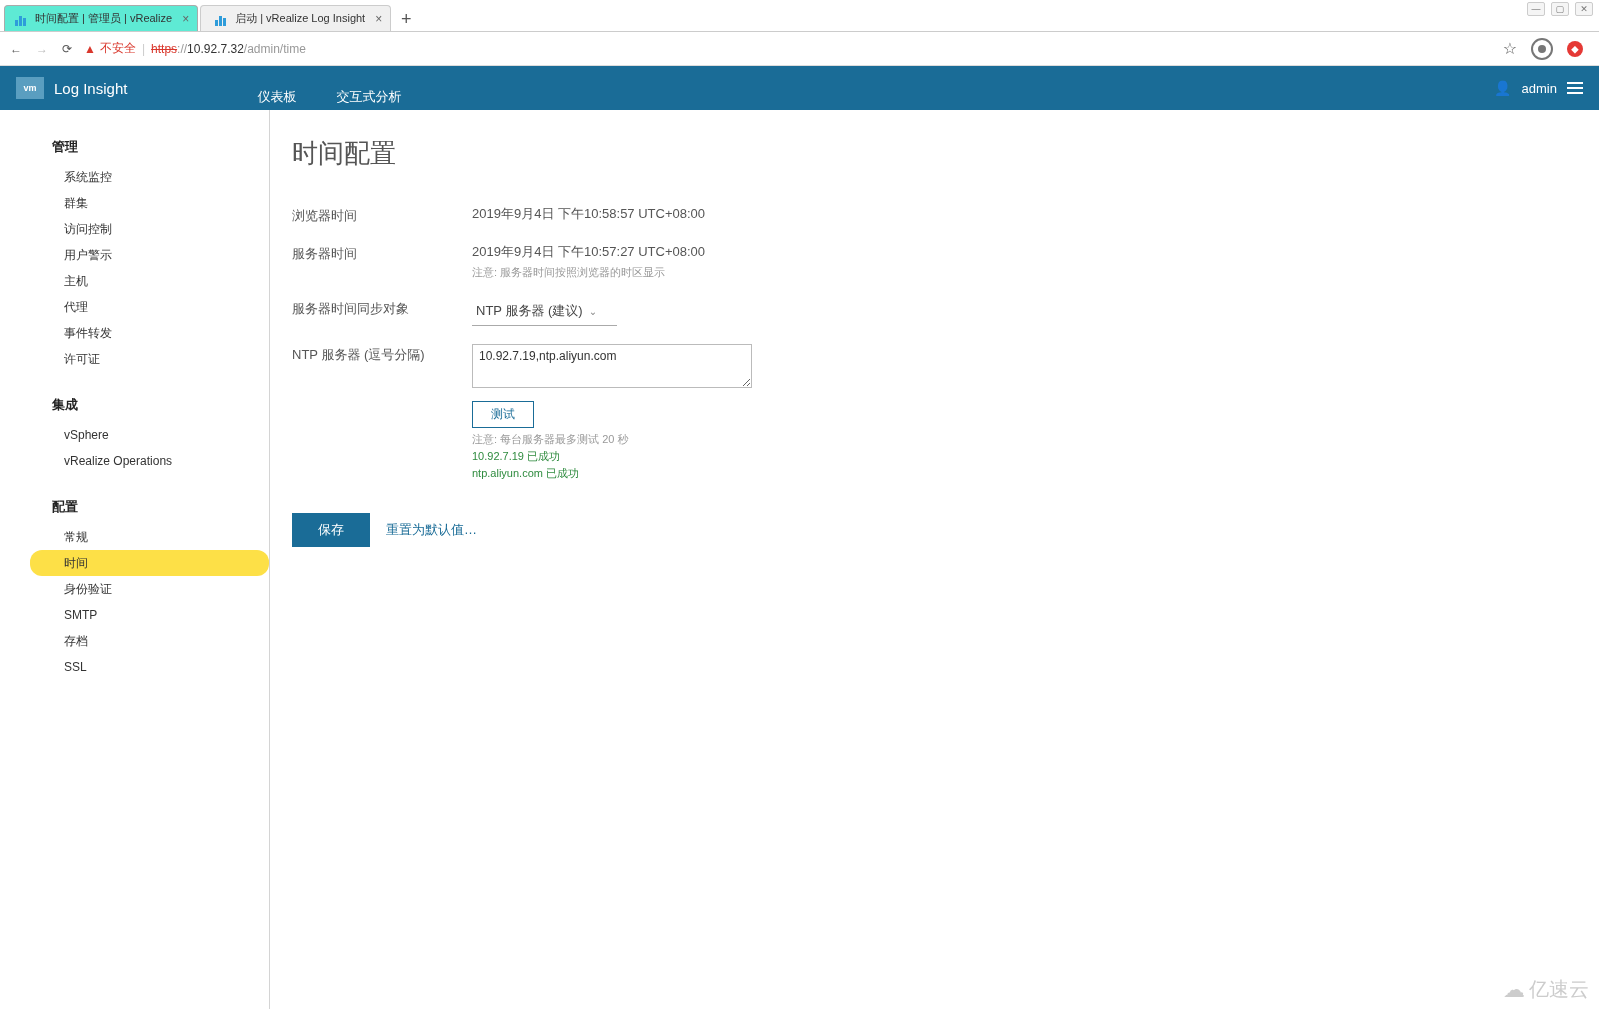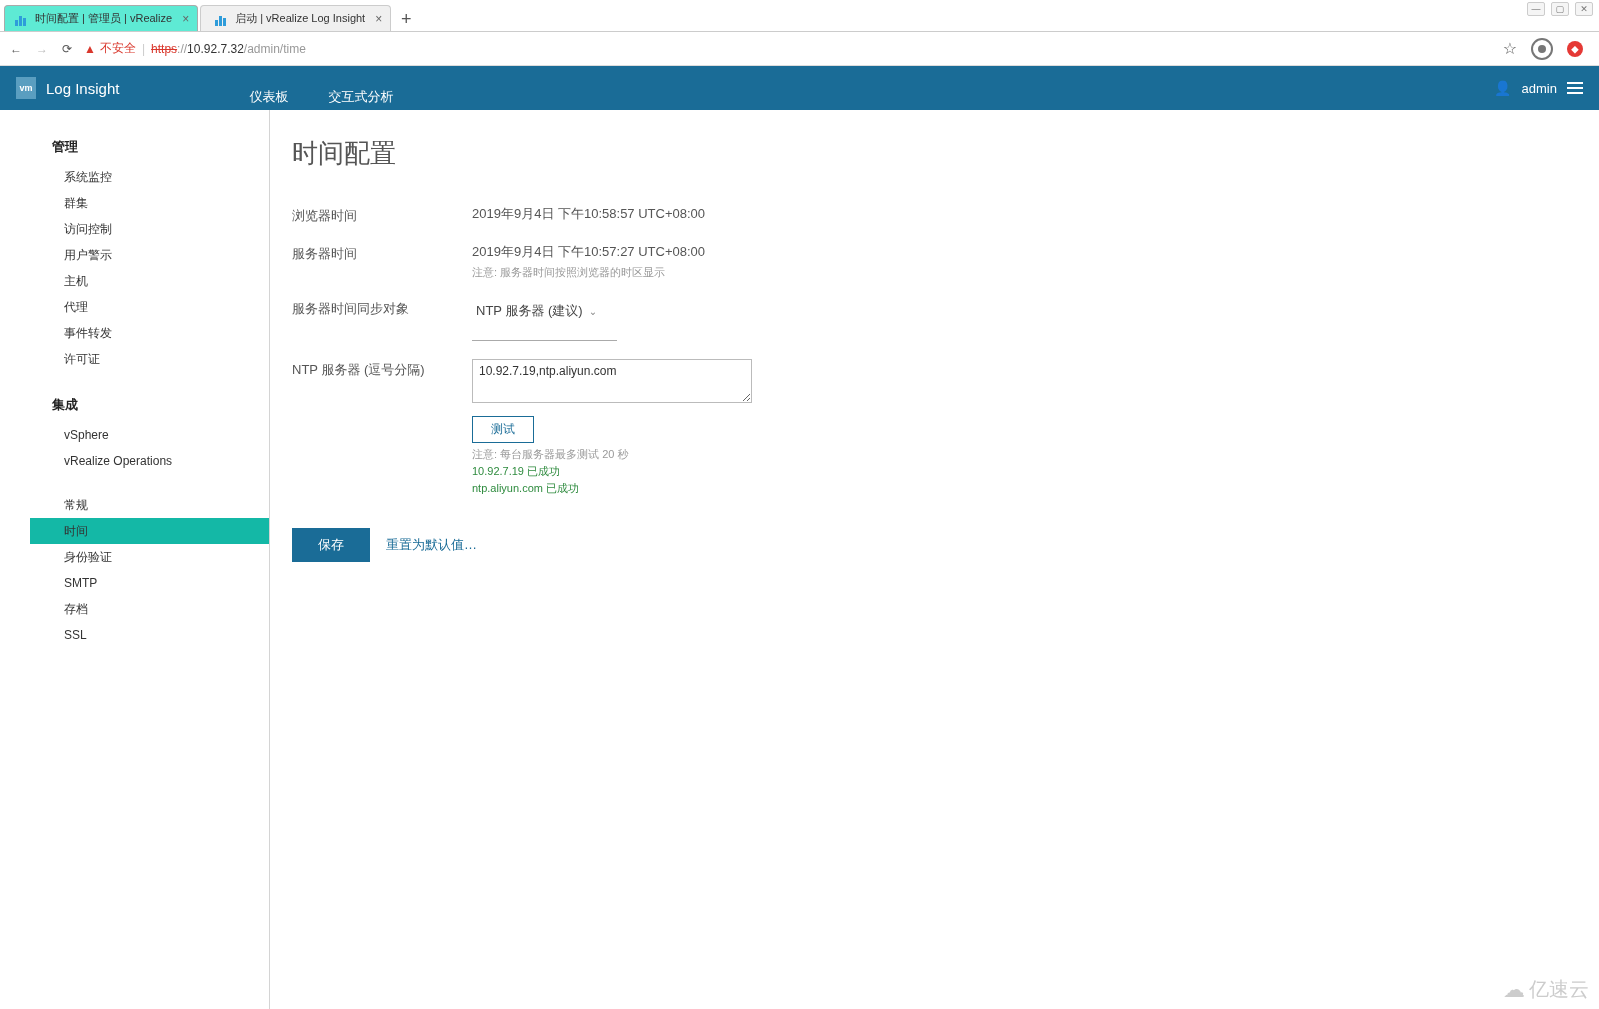--- a/index.html
+++ b/index.html
@@ -31,46 +31,46 @@
     .url-rest{ color:#999;}
     .url-host{ color:#333;}
     .rightctrls{ display:flex; gap:14px; align-items:center; color:#555; padding-right:6px;}
     .star{ font-size:16px;}
     .avatar-circle{ width:22px; height:22px; border-radius:50%; border:2px solid #777; display:flex; align-items:center; justify-content:center;}
     .avatar-circle::before{content:""; width:8px; height:8px; border-radius:50%; background:#777;}
     .shield-dot{ width:16px; height:16px; background:#e53935; border-radius:50%; display:flex; align-items:center; justify-content:center; color:#fff; font-size:9px; font-weight:bold;}
 
     
     .app-header { height: 44px; background:#1a6c97; display:flex; align-items:center; color:#fff; padding:0 16px; }
-    .vm-logo{ width:20px; height:22px; background:#5a9ec0; margin-right:10px; display:flex; align-items:center; justify-content:center; font-size:9px; font-weight:bold; color:#fff;}
+    .vm-logo{ width:28px; height:22px; background:#5a9ec0; margin-right:10px; display:flex; align-items:center; justify-content:center; font-size:9px; font-weight:bold; color:#fff;}
     .brand{ font-size:15px; font-weight:300; margin-right:130px;}
     .topnav-item{ font-size:13px; margin-right:40px; color:#ffffff; cursor:pointer;margin-top:17px;}
     .user-area{ margin-left:auto; display:flex; align-items:center; gap:10px; font-size:13px;}
     .user-area .uicon{ font-size:14px;}
     .menu-lines{ display:flex; flex-direction:column; gap:3px;}
     .menu-lines span{ width:16px; height:2px; background:#fff; display:block;}
 
     
     .content { display:flex; height: calc(1009px - 32px - 34px - 44px); margin-left: 30px; }
 
     
     .sidebar { width:240px; border-right:1px solid #d4d4d4; padding-top:22px; background:#fff;}
     .side-section-title{ font-size:13px; font-weight:bold; padding:6px 22px 8px; color:#222;}
     .side-item{ font-size:12px; padding:5px 0 5px 34px; color:#333; cursor:pointer; line-height:16px;}
-    .side-item.active{ background:#14b8a6;}
+    .side-item.active{ background:#fde047;border-radius:12px;}
     .side-spacer{ height:18px;}
 
     
     .main{ flex:1; padding:26px 0 0 22px;}
     .page-title{ font-size:26px; font-weight:300; color:#555; margin-bottom:34px;}
     .form-row{ display:flex; margin-bottom:18px; align-items:flex-start; }
     .form-label{ width:180px; font-size:13px; color:#555; padding-top:2px;}
     .form-value{ font-size:13px; color:#555; }
     .form-note{ font-size:11px; color:#999; margin-top:4px;}
-    .dropdown{ border:none; border-bottom:1px solid #aaa; padding:4px 20px 20px 4px; font-size:13px; color:#444; background:#fff; position:relative; display:inline-flex; align-items:center; gap:6px;}
+    .dropdown{ border:none; border-bottom:1px solid #aaa; padding:4px 20px 5px 4px; font-size:13px; color:#444; background:#fff; position:relative; display:inline-flex; align-items:center; gap:6px;}
     .dropdown .chev{ color:#888; font-size:10px;}
     textarea.ntp-servers{ width:280px; height:44px; border:1px solid #bbb; padding:4px 6px; font-size:12px; font-family:inherit; resize:both; color:#333;}
     .test-btn{ border:1px solid #1a6c97; color:#1a6c97; background:#fff; padding:4px 18px; font-size:12px; margin-top:10px; cursor:pointer;}
     .result-line{ font-size:11px; color:#2e8b3e; margin-top:2px;}
     .bottom-actions{ margin-top:32px; display:flex; gap:16px; align-items:center;}
     .save-btn{ background:#1a6c97; color:#fff; border:none; padding:8px 26px; font-size:13px; cursor:pointer;}
     .reset-link{ color:#1a6c97; font-size:13px; cursor:pointer;}
 
     
     .watermark{ position:absolute; right:10px; bottom:6px; color:#ccc; font-size:20px; font-weight:300; display:flex; align-items:center; gap:4px;}
@@ -153,20 +153,21 @@
     <div class="side-item">用户警示</div>
     <div class="side-item">主机</div>
     <div class="side-item">代理</div>
     <div class="side-item">事件转发</div>
     <div class="side-item">许可证</div>
     <div class="side-spacer"></div>
     <div class="side-section-title">集成</div>
     <div class="side-item">vSphere</div>
     <div class="side-item">vRealize Operations</div>
     <div class="side-spacer"></div>
+    <div class="side-section-title">配置</div>
     <div class="side-item">常规</div>
     <div class="side-item active">时间</div>
     <div class="side-item">身份验证</div>
     <div class="side-item">SMTP</div>
     <div class="side-item">存档</div>
     <div class="side-item">SSL</div>
   </div>
 
   <div class="main">
     <div class="page-title">时间配置</div>

